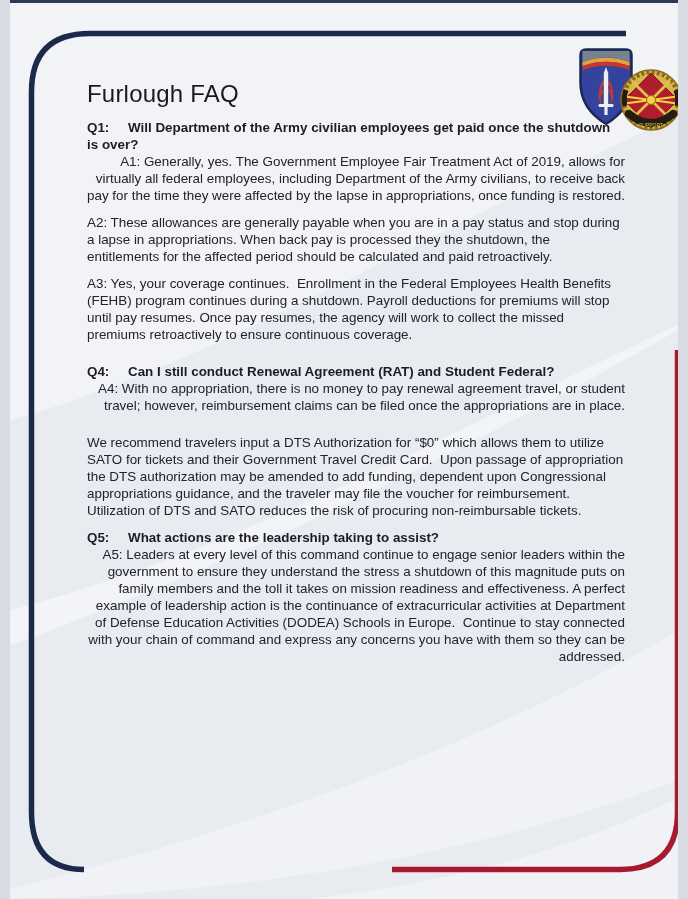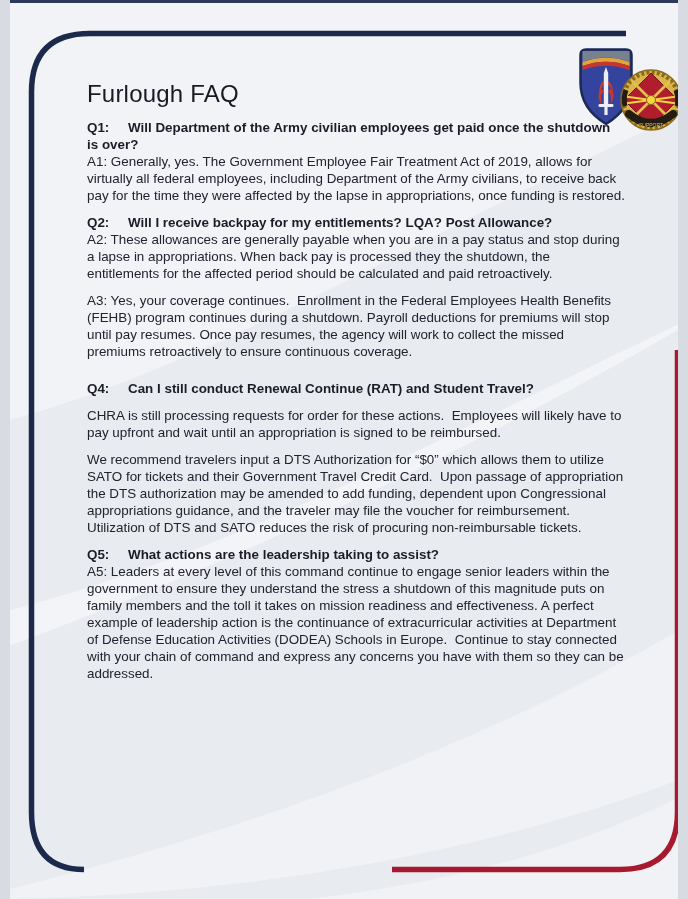--- a/index.html
+++ b/index.html
@@ -31,21 +31,21 @@
   .content{
     position:absolute;left:77px;top:119px;width:538px;
     font-size:13.4px;line-height:17px;color:#222230;
   }
   .content p{margin:0 0 0 0;white-space:pre-wrap;}
   .faq{margin:0;}
   .question{font-weight:700;color:#1c1c28;}
   .qlabel{display:inline-block;width:41px;font-weight:700;}
   .para{margin-top:0;}
   .faq + .faq{margin-top:10px;}
-  .question + .para{margin-top:0;}
+  .question + .para{margin-top:0;text-align:right;}
   .faq .para{margin-top:0;}
   .faq .question{margin-bottom:0;}
   .faq .para:not(:first-child){margin-top:0;}
   .block-gap{height:10px;}
 </style>
 </head>
 <body>
 
 <div class="page">
 
@@ -102,33 +102,32 @@
     </svg>
   </div>
 
   <main class="content" id="faq-list">
     <section class="faq">
       <p class="question"><span class="qlabel">Q1:</span><span class="qtext">Will Department of the Army civilian employees get paid once the shutdown is over?</span></p>
     <p class="para">A1: Generally, yes. The Government Employee Fair Treatment Act of 2019, allows for virtually all federal employees, including Department of the Army civilians, to receive back pay for the time they were affected by the lapse in appropriations, once funding is restored.</p>
       </section>
 
     <section class="faq">
-      <p class="question"><span class="qlabel">Q2:</span><span class="qtext">Will I receive backpay for my entitlements? LQA? Post Allowance?</span></p>
     <p class="para">A2: These allowances are generally payable when you are in a pay status and stop during a lapse in appropriations. When back pay is processed they the shutdown, the entitlements for the affected period should be calculated and paid retroactively.</p>
       </section>
 
     <section class="faq">
     <p class="para">A3: Yes, your coverage continues.  Enrollment in the Federal Employees Health Benefits (FEHB) program continues during a shutdown. Payroll deductions for premiums will stop until pay resumes. Once pay resumes, the agency will work to collect the missed premiums retroactively to ensure continuous coverage.</p>
         <div class="block-gap"></div>
       </section>
 
     <section class="faq">
-      <p class="question"><span class="qlabel">Q4:</span><span class="qtext">Can I still conduct Renewal Continue (RAT) and Student Travel?</span></p>
+      <p class="question"><span class="qlabel">Q4:</span><span class="qtext">Can I still conduct Renewal Agreement (RAT) and Student Federal?</span></p>
+    <p class="para">A4: With no appropriation, there is no money to pay renewal agreement travel, or student travel; however, reimbursement claims can be filed once the appropriations are in place.</p>
         <div class="block-gap"></div>
-        <p class="para">CHRA is still processing requests for order for these actions.  Employees will likely have to pay upfront and wait until an appropriation is signed to be reimbursed.</p>
         <div class="block-gap"></div>
         <p class="para">We recommend travelers input a DTS Authorization for “$0” which allows them to utilize SATO for tickets and their Government Travel Credit Card.  Upon passage of appropriation the DTS authorization may be amended to add funding, dependent upon Congressional appropriations guidance, and the traveler may file the voucher for reimbursement. Utilization of DTS and SATO reduces the risk of procuring non-reimbursable tickets.</p>
       </section>
 
     <section class="faq">
       <p class="question"><span class="qlabel">Q5:</span><span class="qtext">What actions are the leadership taking to assist?</span></p>
     <p class="para">A5: Leaders at every level of this command continue to engage senior leaders within the government to ensure they understand the stress a shutdown of this magnitude puts on family members and the toll it takes on mission readiness and effectiveness. A perfect example of leadership action is the continuance of extracurricular activities at Department of Defense Education Activities (DODEA) Schools in Europe.  Continue to stay connected with your chain of command and express any concerns you have with them so they can be addressed.</p>
       </section>
   </main>
 

